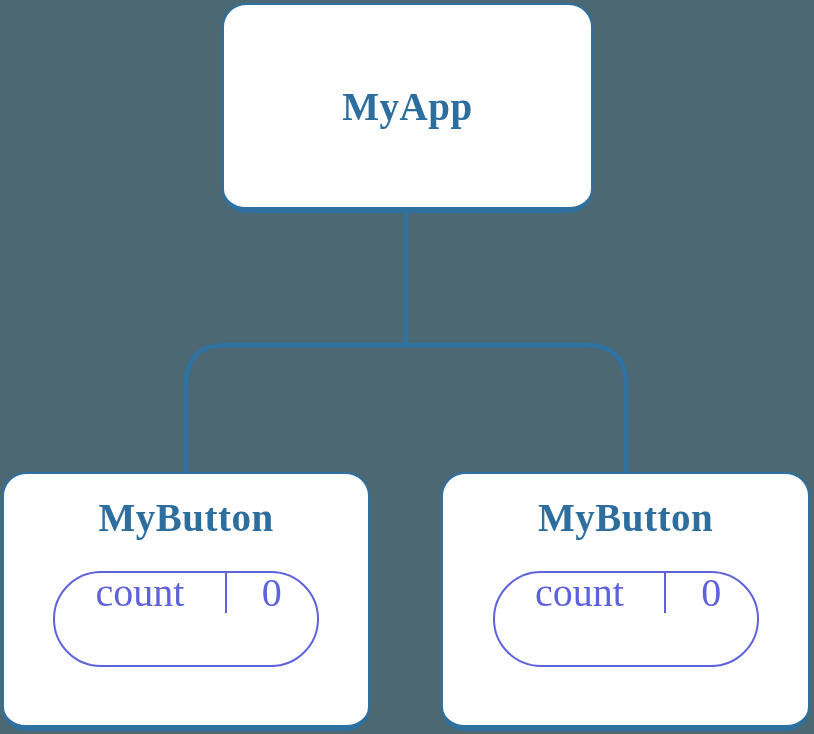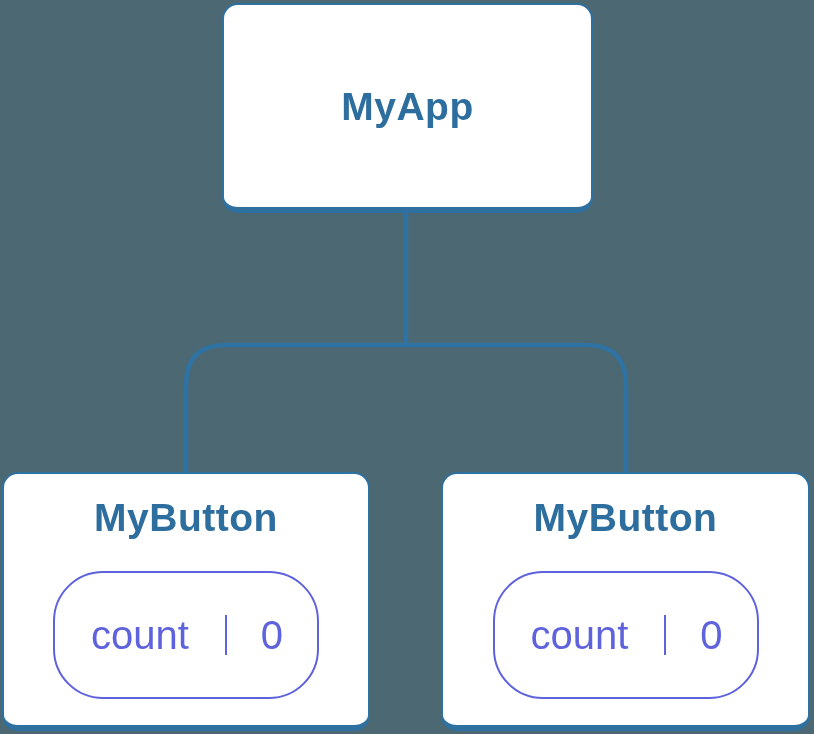--- a/index.html
+++ b/index.html
@@ -32,25 +32,26 @@
   .connector-svg path {
     fill: none;
     stroke: var(--connector);
     stroke-width: 4.5;
   }
   .node {
     position: absolute;
     background: var(--box-fill);
     border: 2px solid var(--box-border);
     border-bottom-width: 6px;
-    border-radius: 16px;
+    border-radius: 24px;
     z-index: 1;
     display: flex;
     flex-direction: column;
     align-items: center;
+    font-family: Liberation Serif, serif;
   }
   .node-root {
     left: 222px; top: 3px;
     width: 371px; height: 210px;
     justify-content: center;
   }
   .node-child {
     top: 472px;
     width: 368px; height: 259px;
     padding-top: 24px;
@@ -60,25 +61,25 @@
   .node-title {
     color: var(--title-text);
     font-size: 39px;
     font-weight: 700;
     letter-spacing: 0.5px;
     line-height: 1;
     white-space: nowrap;
   }
   .state-pill {
     margin-top: 34px;
-    width: 266px; height: 128px;
+    width: 266px; height: 96px;
     border: 2px solid var(--state-accent);
     border-radius: 50px;
     display: flex;
-    align-items: center;
+    align-items: flex-start;
     overflow: hidden;
     background: var(--box-fill);
   }
   .state-key, .state-value {
     display: flex;
     align-items: center;
     justify-content: center;
     color: var(--state-accent);
     font-size: 40px;
     font-weight: 400;

